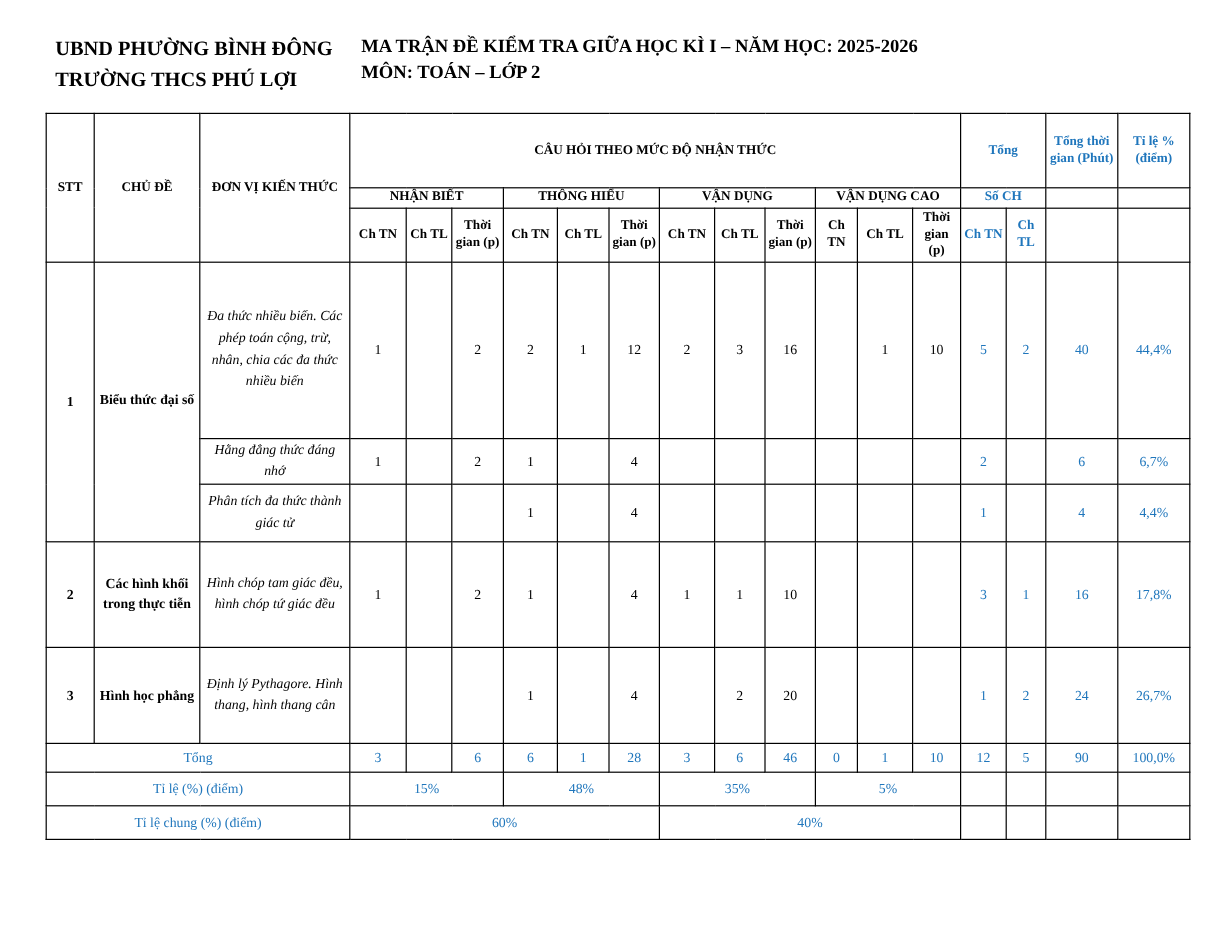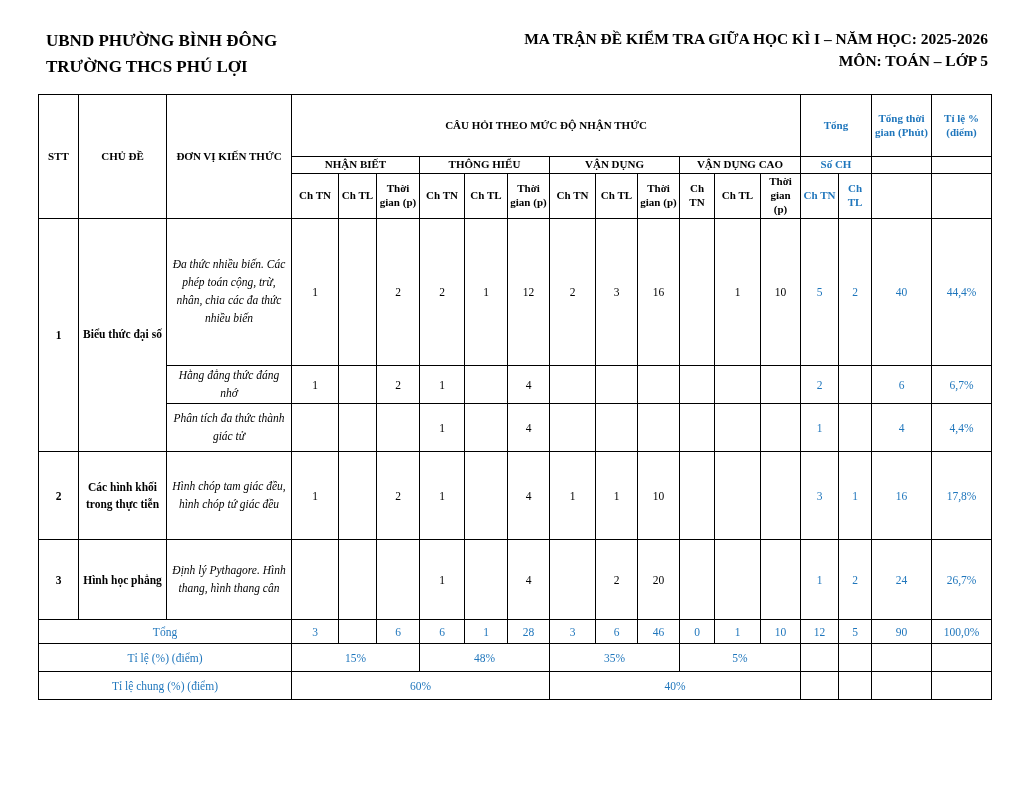--- a/index.html
+++ b/index.html
@@ -4,21 +4,21 @@
 <style>
   * { margin:0; padding:0; box-sizing:border-box; }
   html,body { background:#ffffff; }
   body {
     width:1024px; height:792px; position:relative;
     font-family:"Liberation Serif", serif; color:#000;
   }
   .doc-header { display:flex; padding:28px 36px 0 46px; }
   .org-block { width:255px; }
   .org-line { font-weight:bold; font-size:17px; line-height:1.5; white-space:nowrap; }
-  .title-block { flex:1; text-align:right; }
+  .title-block { flex:1; text-align:left; }
   .title-line { font-weight:bold; font-size:15.5px; line-height:1.45; }
 
   table.matrix { border-collapse:collapse; table-layout:fixed; margin:15px 0 0 38px; }
   .matrix th, .matrix td {
     border:1px solid #000; text-align:center; vertical-align:middle;
     font-size:11.5px; padding:1px 2px; overflow:hidden;
   }
   .matrix th { font-weight:bold; font-size:11px; line-height:1.25; }
   .blu { color:var(--accent,#1F76BC); }
   .it { font-style:italic; }
@@ -30,21 +30,21 @@
 </head>
 <body>
 
 <div class="doc-header">
   <div class="org-block">
     <div class="org-line">UBND PHƯỜNG BÌNH ĐÔNG</div>
     <div class="org-line">TRƯỜNG THCS PHÚ LỢI</div>
   </div>
   <div class="title-block">
     <div class="title-line">MA TRẬN ĐỀ KIỂM TRA GIỮA HỌC KÌ I – NĂM HỌC: 2025-2026</div>
-    <div class="title-line">MÔN: TOÁN – LỚP 5</div>
+    <div class="title-line">MÔN: TOÁN – LỚP 2</div>
   </div>
 </div>
 
 <table class="matrix">
   <colgroup>
     <col style="width:40px">
       <col style="width:88px">
       <col style="width:125px">
     <col style="width:47px">
       <col style="width:38px">

